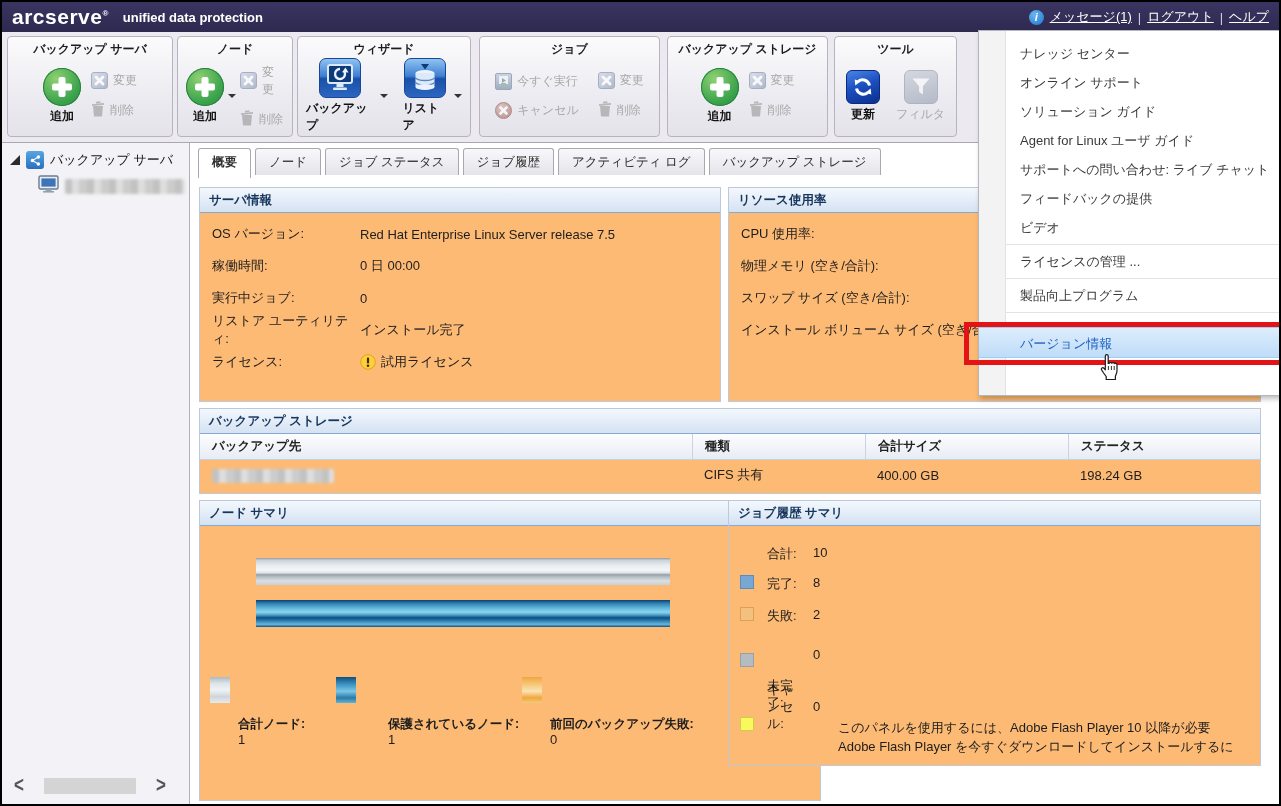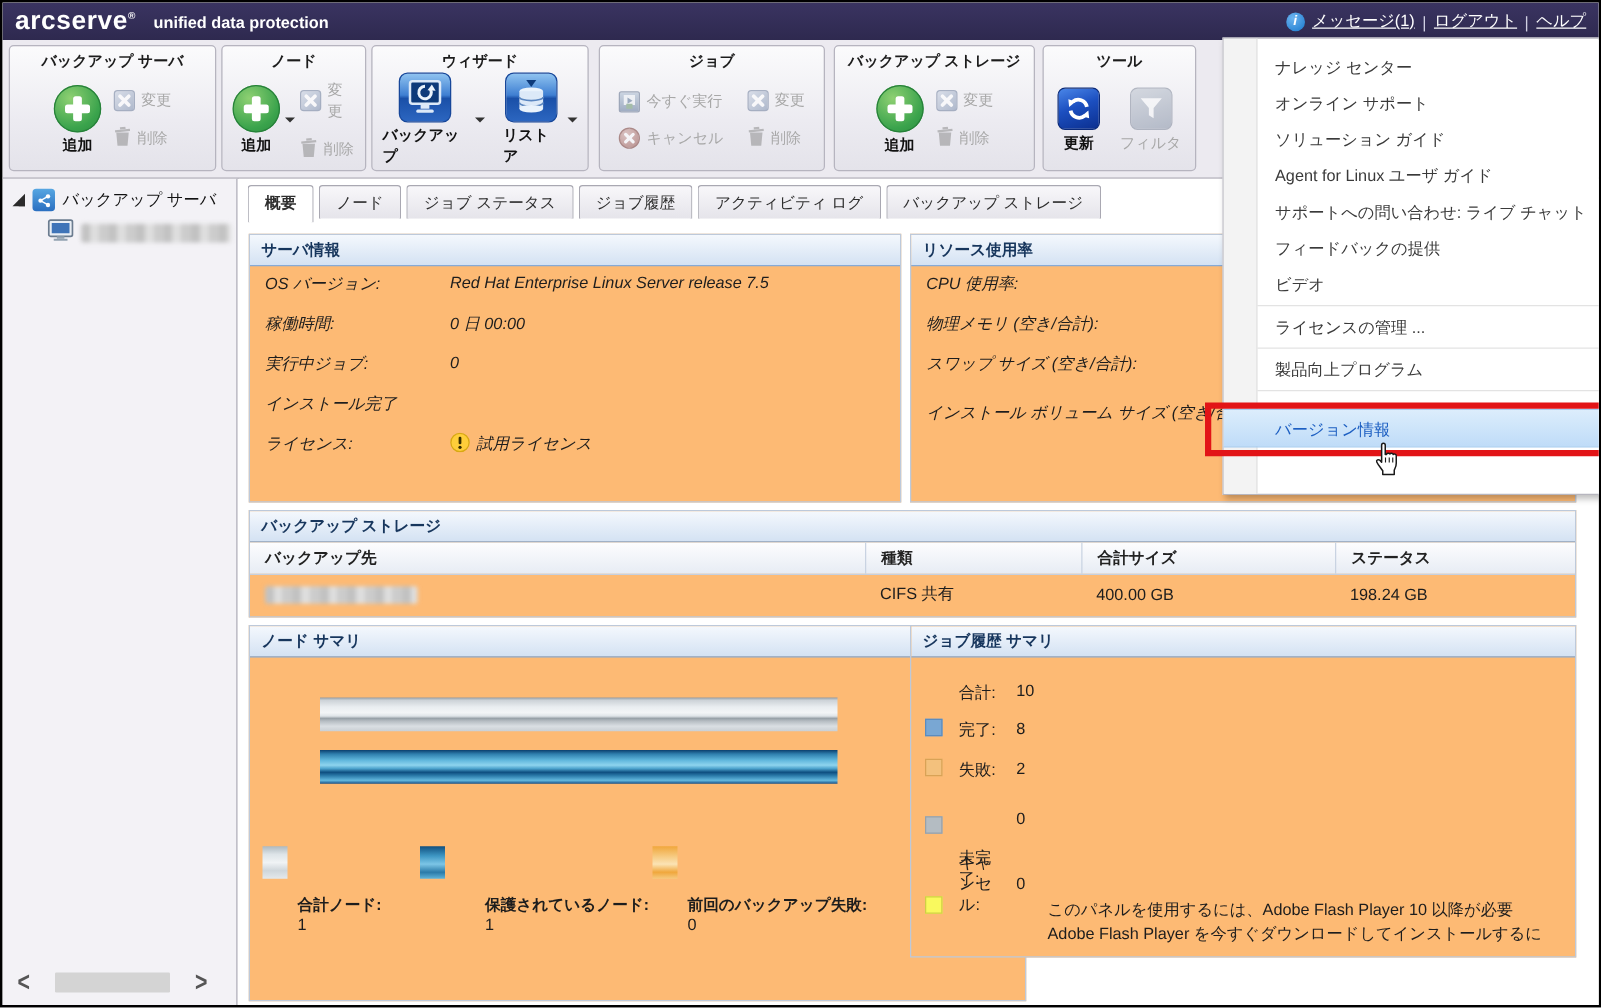--- a/index.html
+++ b/index.html
@@ -61,21 +61,21 @@
   
   .main{ position:absolute; left:189px; top:141px; right:0; bottom:0; background:#fff; }
   .tabs{ position:absolute; left:7px; top:5px; display:flex; }
   .tab{ padding:5px 13px 5px; margin-right:4px; border:1px solid #a9a8b2; border-bottom:none; border-radius:3px 3px 0 0;
         background:linear-gradient(#f8f7fa,#e5e4ea); font-size:12.5px; color:#2e2e2e; white-space:nowrap; cursor:pointer; height:27px; }
   .tab.active{ background:#fff; font-weight:bold; height:30px; }
 
   .panel{ position:absolute; border:1px solid #bdc9da; background:#fdba74; }
   .panel-h{ height:25px; background:linear-gradient(#f4f8fd,#d4e2f3); border-bottom:1px solid #86aad6; color:#17365d;
             font-weight:bold; font-size:12.5px; line-height:24px; padding-left:9px; }
-  .kv{ display:flex; align-items:flex-start; height:32px; padding:0 12px; font-size:13px; color:#1d1d1d;font-style:italic; }
+  .kv{ display:flex; align-items:center; height:32px; padding:0 12px; font-size:13px; color:#1d1d1d; }
   .kv .k{ width:148px; flex:none; }
   .ic-warn{ width:16px; height:16px; flex:none; margin-right:5px; }
 
   
   .tcols{ display:grid; grid-template-columns:492px 173px 203px 1fr; height:26px;
           background:linear-gradient(#fdfdfe,#e7ecf4); border-bottom:1px solid #c5d0e0; }
   .tcols > div{ font-size:12.5px; font-weight:bold; color:#222; line-height:25px; padding-left:12px; border-left:1px solid #c9d3e2; }
   .tcols > div:first-child{ border-left:none; }
   .trow{ display:grid; grid-template-columns:492px 173px 203px 1fr; height:30px; align-items:center; font-size:13px; color:#1d1d1d; cursor:pointer; }
   .trow > div{ padding-left:12px; }
@@ -400,20 +400,21 @@
           </div>
         <div class="kv">
             <span class="k">稼働時間:</span>
             <span>0 日 00:00</span>
           </div>
         <div class="kv">
             <span class="k">実行中ジョブ:</span>
             <span>0</span>
           </div>
         <div class="kv">
+            <span class="k">リストア ユーティリティ:</span>
             <span>インストール完了</span>
           </div>
         <div class="kv">
             <span class="k">ライセンス:</span>
           <span class="ic-warn">
             <svg width="16" height="16" viewBox="0 0 16 16">
                 <circle cx="8" cy="8" r="7.3" fill="#ffce3a" stroke="#d8a912"></circle>
                 <rect x="6.9" y="3.4" width="2.2" height="6" rx="1" fill="#3a3000"></rect>
                 <circle cx="8" cy="11.8" r="1.3" fill="#3a3000"></circle>
               </svg>

